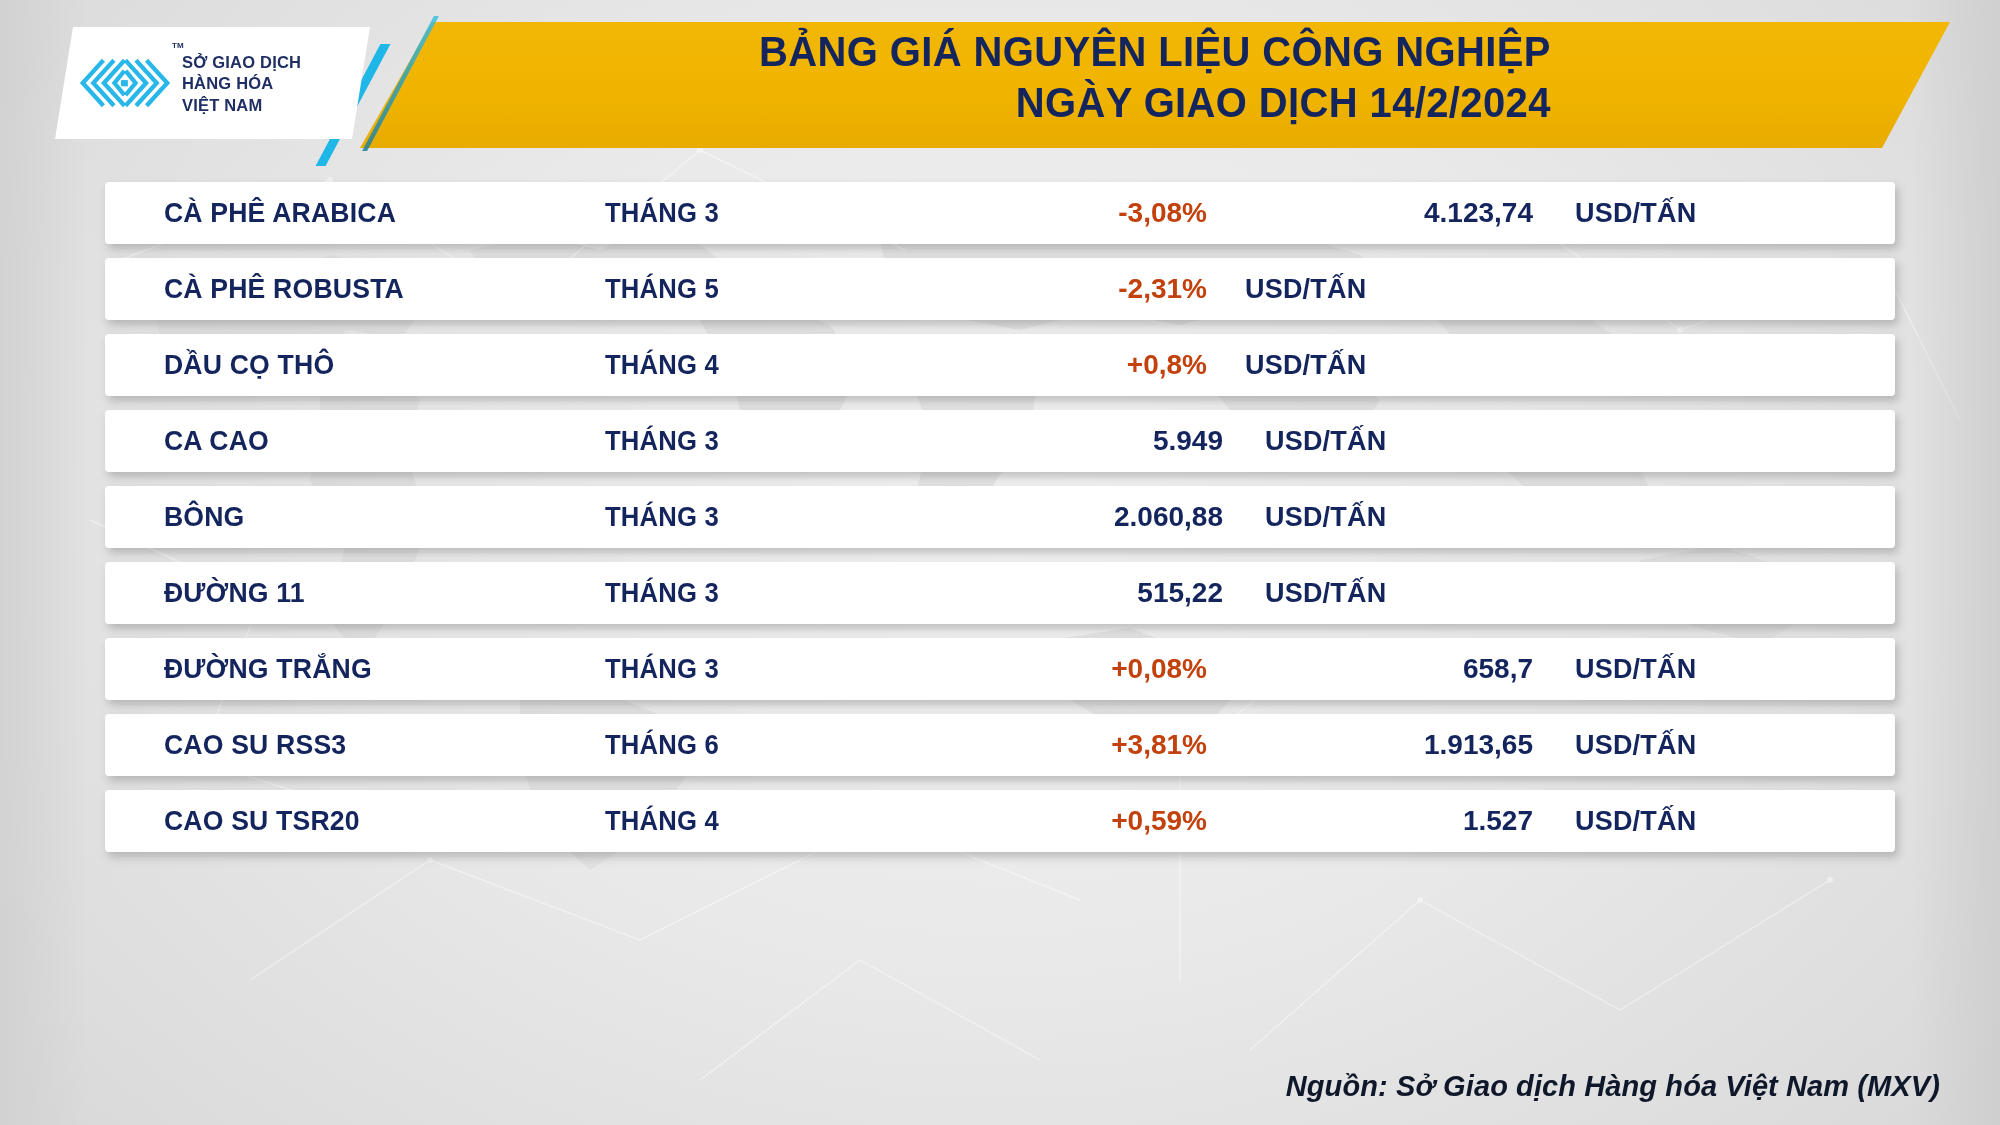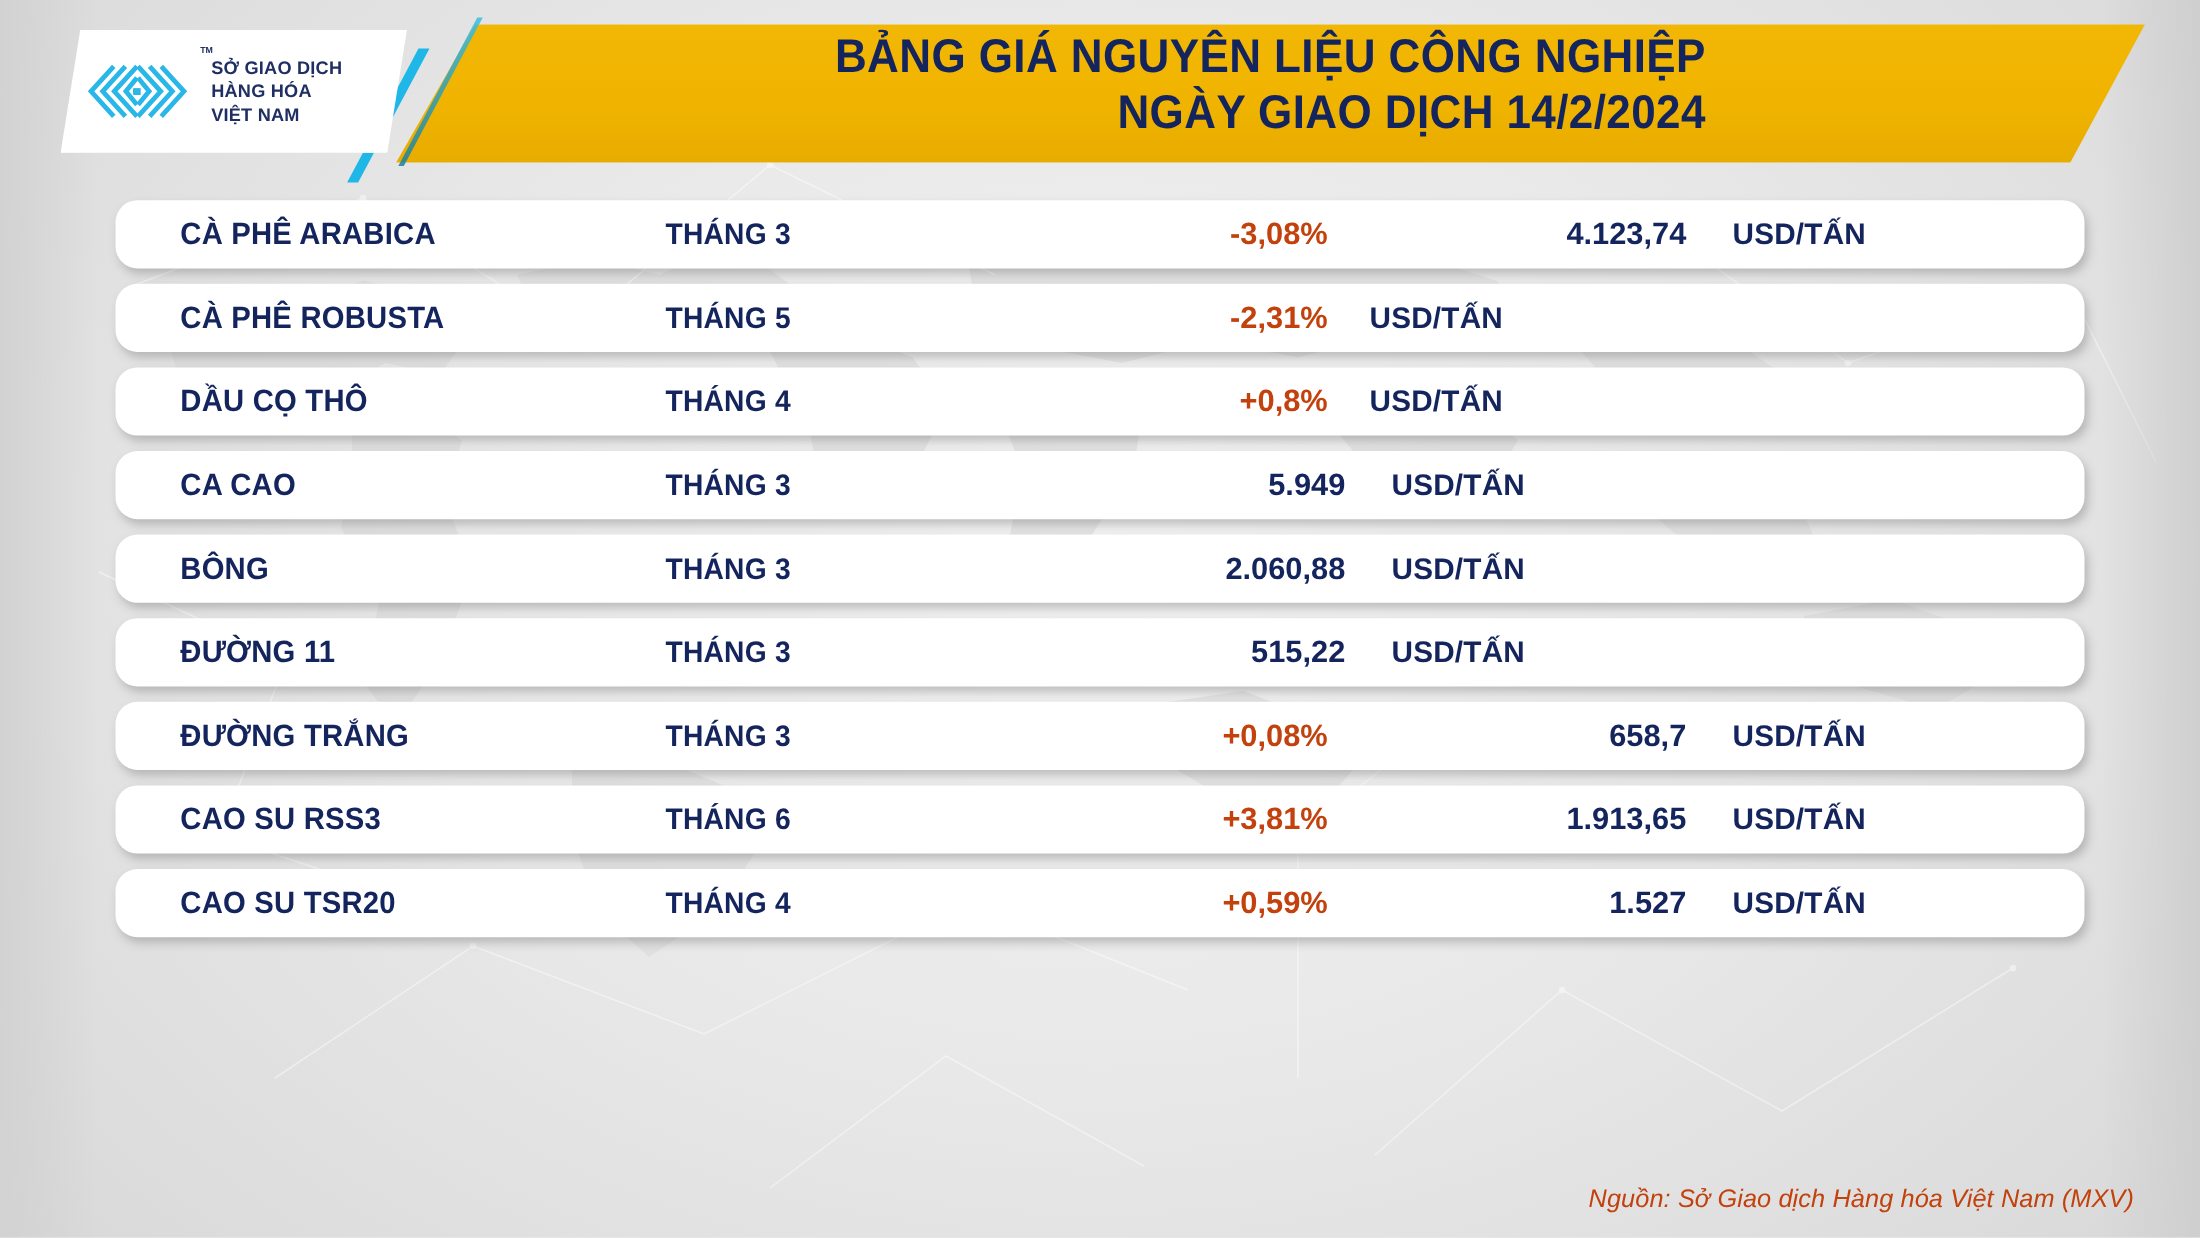--- a/index.html
+++ b/index.html
@@ -51,21 +51,21 @@
   }
 
   #logo-plate {
     position:absolute; left:55px; top:27px;
     width:315px; height:112px;
     background:#ffffff;
     clip-path: polygon(18px 0, 315px 0, 297px 112px, 0 112px);
     box-shadow:4px 5px 9px rgba(0,0,0,.22);
     display:flex; align-items:center;
   }
-  #logo-inner { display:flex; align-items:center; padding-left:22px; gap:19px; }
+  #logo-inner { display:flex; align-items:center; padding-left:22px; gap:9px; }
   #logo-mark { width:96px; height:58px; flex:none; }
   #logo-text { position:relative; padding-top:2px; }
   #logo-text .ln {
     font-family:"Liberation Sans", sans-serif;
     font-weight:700; font-size:16.5px; letter-spacing:.2px;
     color:#1f2f63; line-height:1.28; white-space:nowrap;
   }
   #logo-tm {
     position:absolute; left:-10px; top:-9px;
     font-size:8px; font-weight:700; color:#1f2f63;
@@ -85,21 +85,21 @@
     transform:scaleX(.93);
   }
 
   
   #table { position:absolute; left:0; top:182px; width:2000px; }
   .row {
     position:relative;
     margin:0 auto 14px auto;
     width:1790px; height:62px;
     background:#ffffff;
-    border-radius:20px;
+    border-radius:4px;
     box-shadow:3px 5px 9px rgba(110,110,110,.38);
     display:flex; align-items:center;
     color:#14255e;
   }
   .c-name {
     width:500px; padding-left:62px;
     font-size:28px; font-weight:700; letter-spacing:.2px;
     transform:scaleX(.95); transform-origin:left center;
   }
   .c-month {
@@ -118,22 +118,22 @@
     font-size:28px; font-weight:700;
   }
   .c-unit {
     flex:1;
     font-size:27px; font-weight:700; letter-spacing:.2px;
   }
 
   
   #footer {
     position:absolute; right:60px; bottom:22px;
-    font-size:23px; font-weight:400; font-style:italic;
-    color:#c2410c; letter-spacing:.1px;
+    font-size:29px; font-weight:700; font-style:italic;
+    color:#0f172a; letter-spacing:.1px;
   }
 </style>
 </head>
 <body>
 
 <div id="bg-canvas"></div>
 
 <svg id="bg-map" viewBox="0 0 2000 1125" preserveAspectRatio="none">
   <g fill="#d9d9d9">
     <path d="M150 300 L210 265 L280 275 L330 255 L395 270 L430 300 L400 340 L350 330 L300 360 L250 345 L195 360 L160 335 Z"></path>

